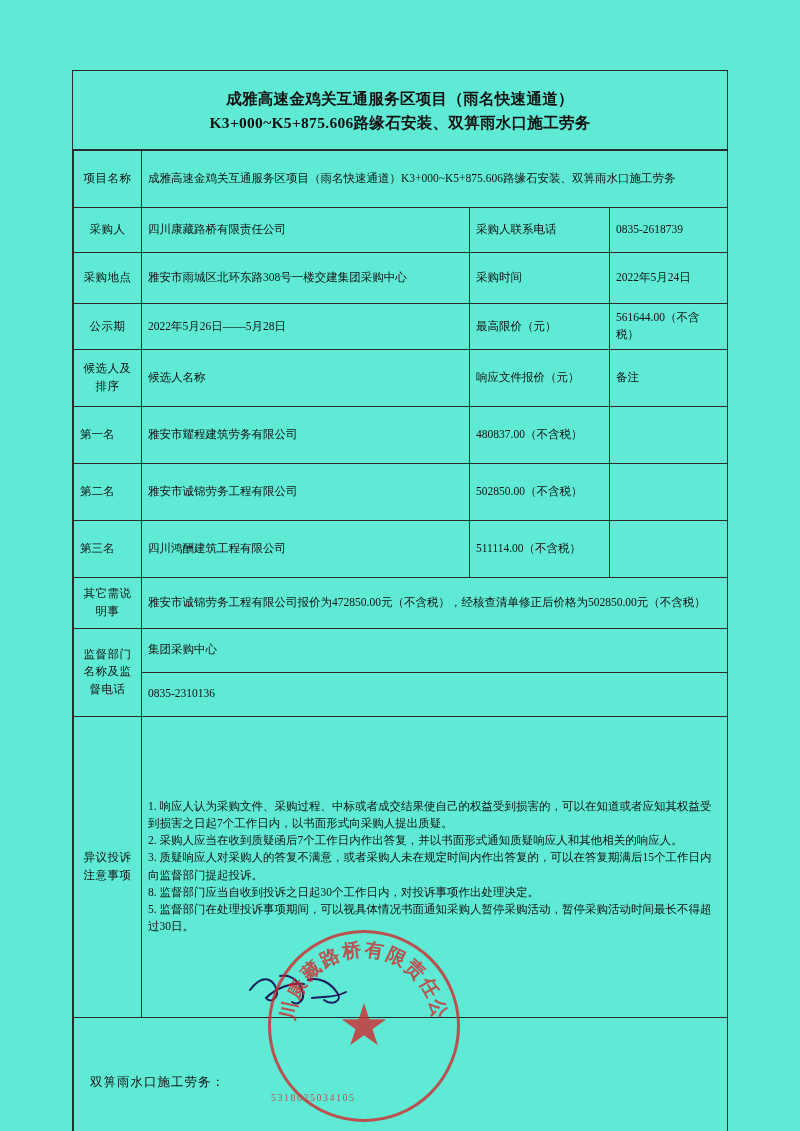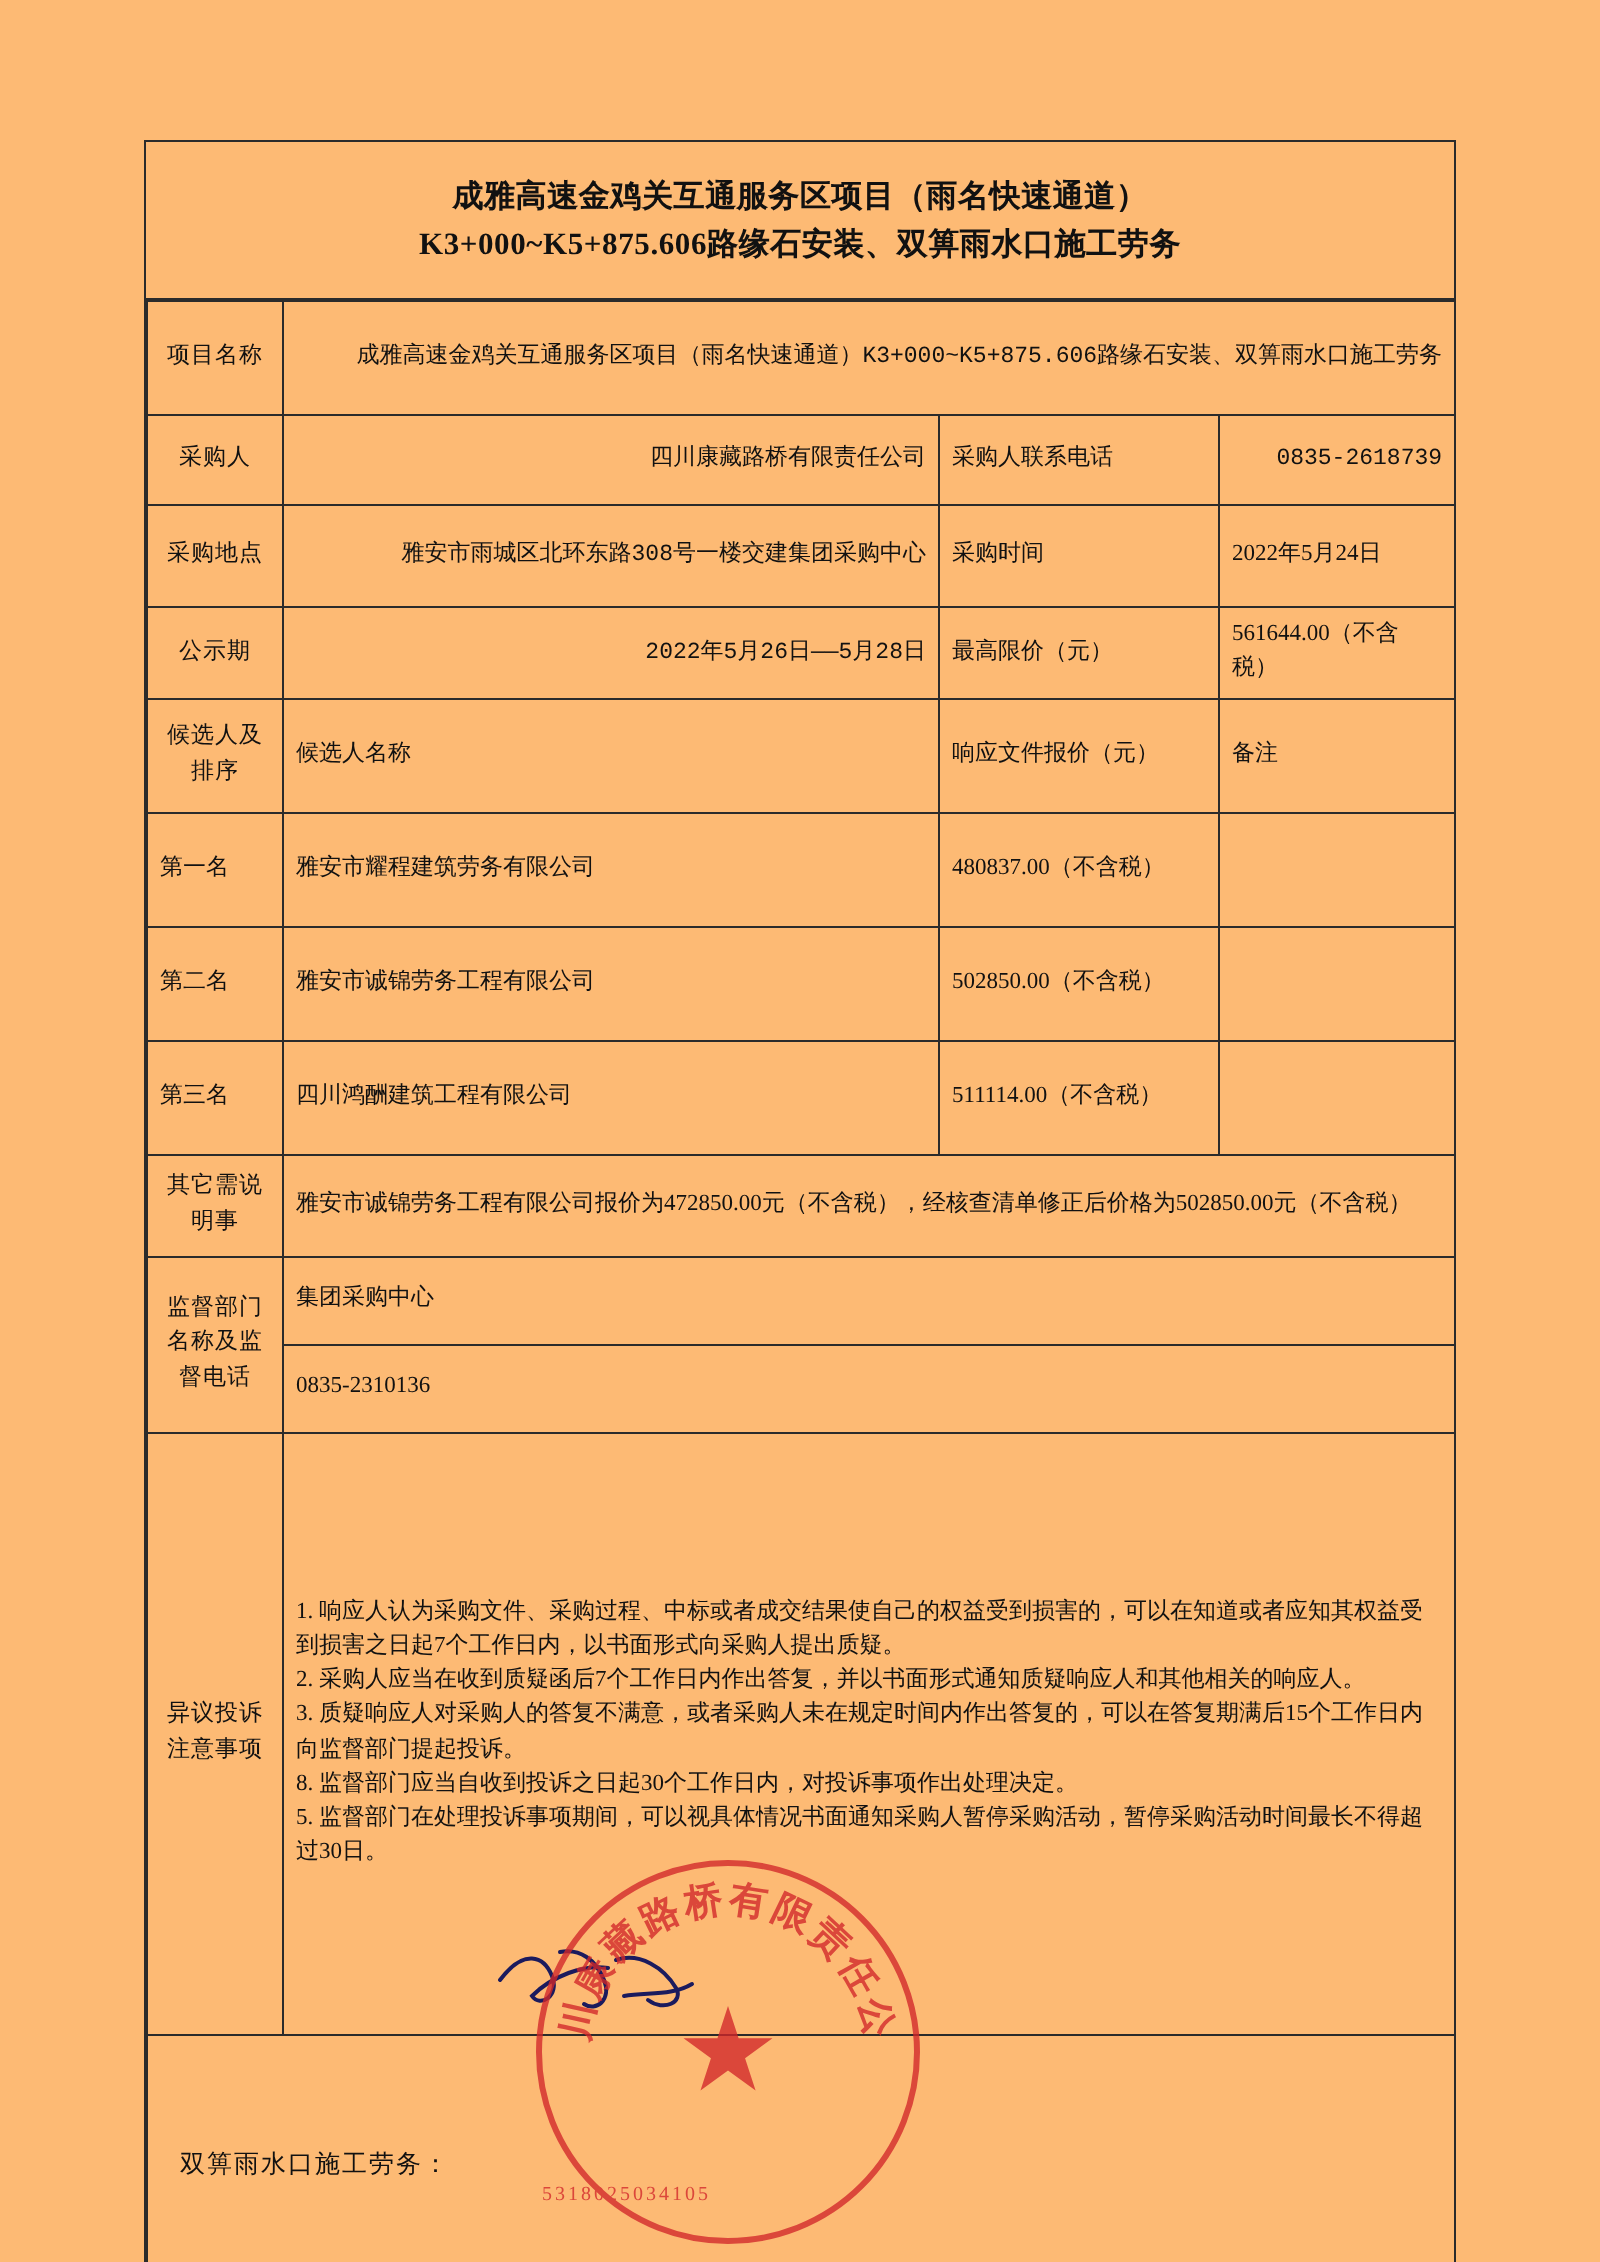--- a/index.html
+++ b/index.html
@@ -12,21 +12,21 @@
     background: #fdfdfb;
     font-family: "Liberation Serif", "DejaVu Serif", serif;
     color: #111;
     position: relative;
     overflow: hidden;
   }
   .page {
     position: absolute;
     left: 0; top: 0;
     width: 800px; height: 1131px;
-    background: #fdba74;
+    background: #5eead4;
   }
   .doc {
     position: absolute;
     left: 72px;
     top: 70px;
     width: 656px;
     border: 1px solid #2b2b2b;
     box-sizing: border-box;
     background: transparent;
   }
@@ -54,22 +54,21 @@
     vertical-align: middle;
     word-break: break-all;
   }
   td.lbl {
     text-align: center;
     width: 64px;
     letter-spacing: 0.5px;
     margin-top: 24px;
   }
   td.val {
-    text-align: right;
-    font-family: Liberation Mono, monospace;
+    text-align: left;
   }
   td.ctr {
     text-align: left;
   }
   .row-h34 { height: 34px; }
   .row-h40 { height: 40px; }
   .row-h46 { height: 46px; }
   .notes-cell {
     text-align: left;
     padding: 10px 12px 10px 12px;

